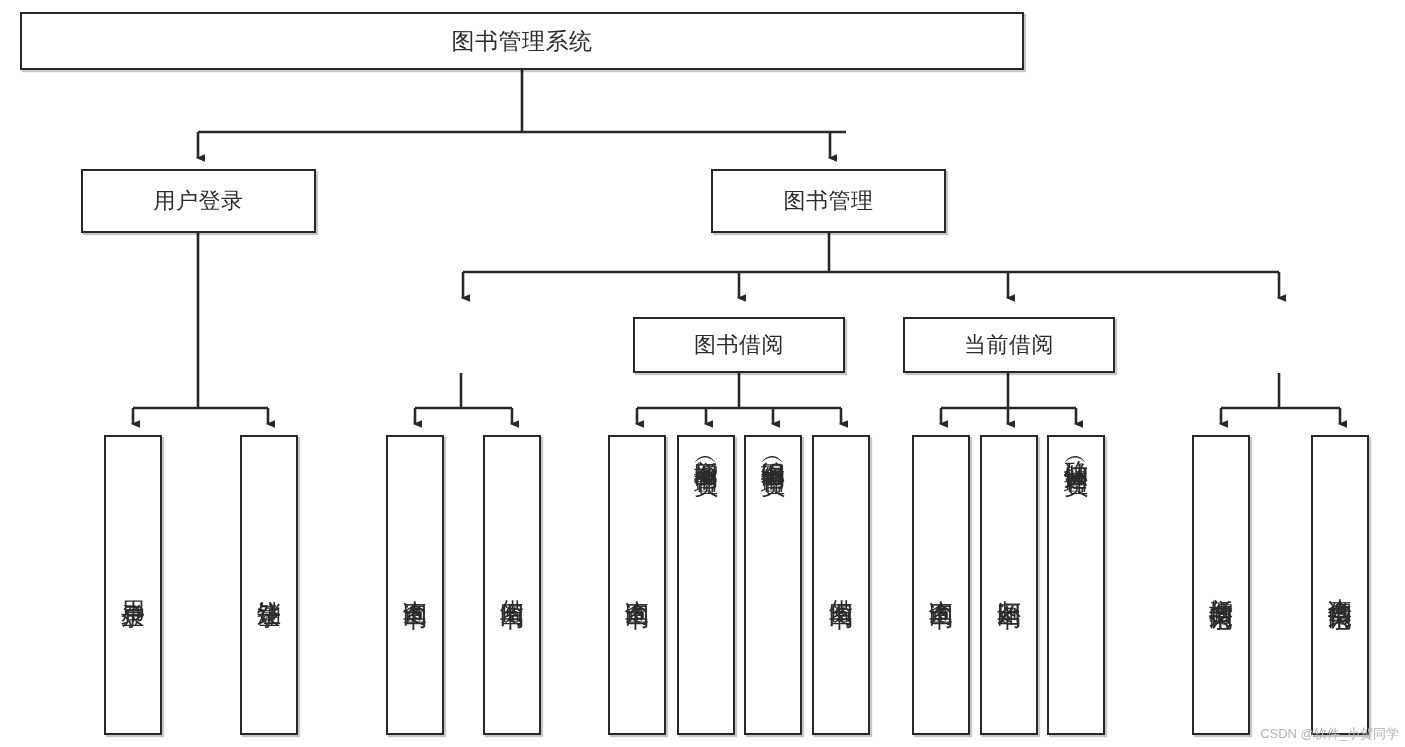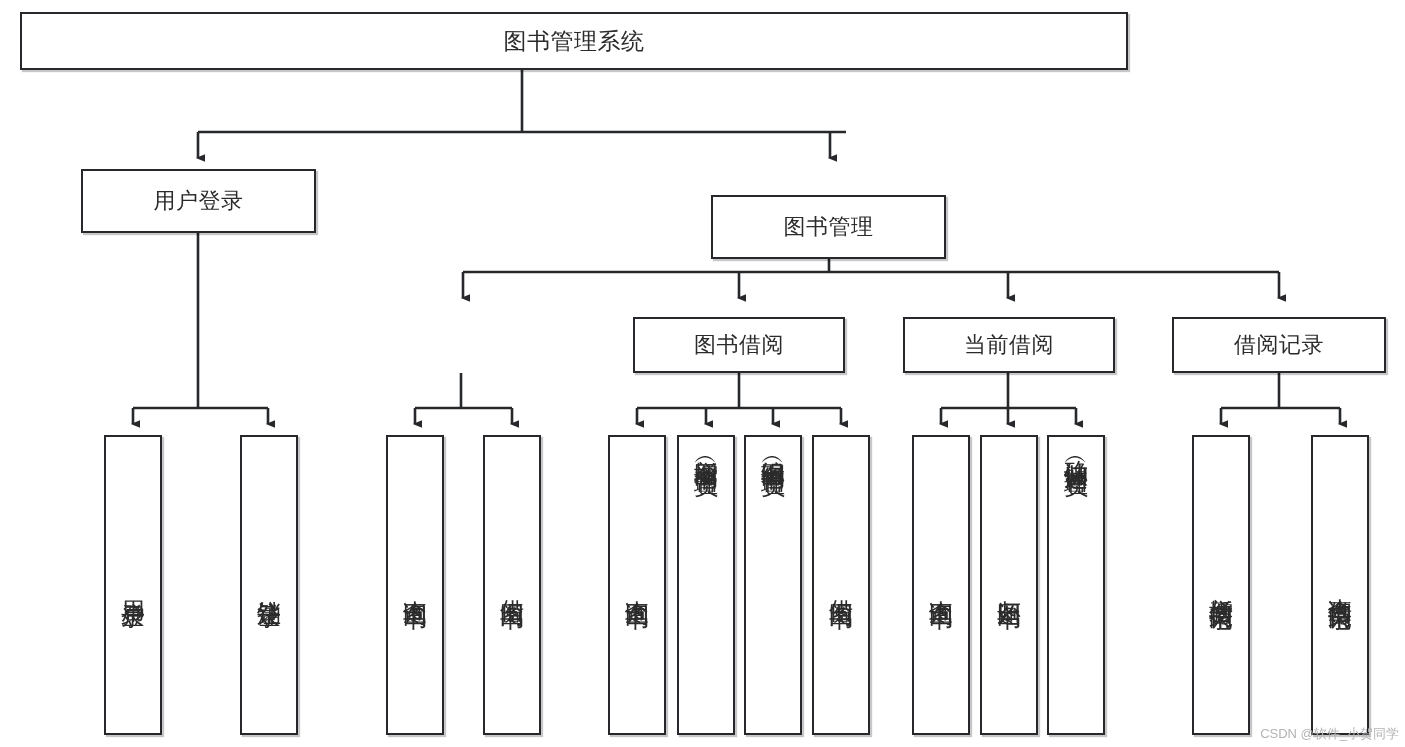--- a/index.html
+++ b/index.html
@@ -128,44 +128,41 @@
       <path d="M1008,408 L1008,424" marker-end="url(#arrow)"></path>
       <path d="M1076,408 L1076,424" marker-end="url(#arrow)"></path>
 
       <path d="M1279,373 L1279,408"></path>
       <path d="M1221,408 L1340,408"></path>
       <path d="M1221,408 L1221,424" marker-end="url(#arrow)"></path>
       <path d="M1340,408 L1340,424" marker-end="url(#arrow)"></path>
     </g>
   </svg>
 
-  <div class="node horiz root" style="left:20px; top:12px; width:1108px; height:58px;">
+  <div class="node horiz root" style="left:20px; top:12px; width:1004px; height:58px;">
     <span class="label">图书管理系统</span>
   </div>
 
   <div class="node horiz" style="left:81px; top:169px; width:235px; height:64px;">
     <span class="label">用户登录</span>
   </div>
 
-  <div class="node horiz" style="left:711px; top:169px; width:235px; height:64px;margin-top:26px;">
+  <div class="node horiz" style="left:711px; top:169px; width:235px; height:64px;">
     <span class="label">图书管理</span>
   </div>
 
 
   <div class="node horiz" style="left:633px; top:317px; width:212px; height:56px;">
     <span class="label">图书借阅</span>
   </div>
 
   <div class="node horiz" style="left:903px; top:317px; width:212px; height:56px;">
     <span class="label">当前借阅</span>
   </div>
 
-  <div class="node horiz" style="left:1172px; top:317px; width:214px; height:56px;">
-    <span class="label">借阅记录</span>
-  </div>
 
   <div class="node vert center-v" style="left:104px; top:435px; width:58px; height:300px;">
     <span class="label">用户登录</span>
   </div>
 
   <div class="node vert center-v" style="left:240px; top:435px; width:58px; height:300px;">
     <span class="label">注销登录</span>
   </div>
 
   <div class="node vert center-v" style="left:386px; top:435px; width:58px; height:300px;">

